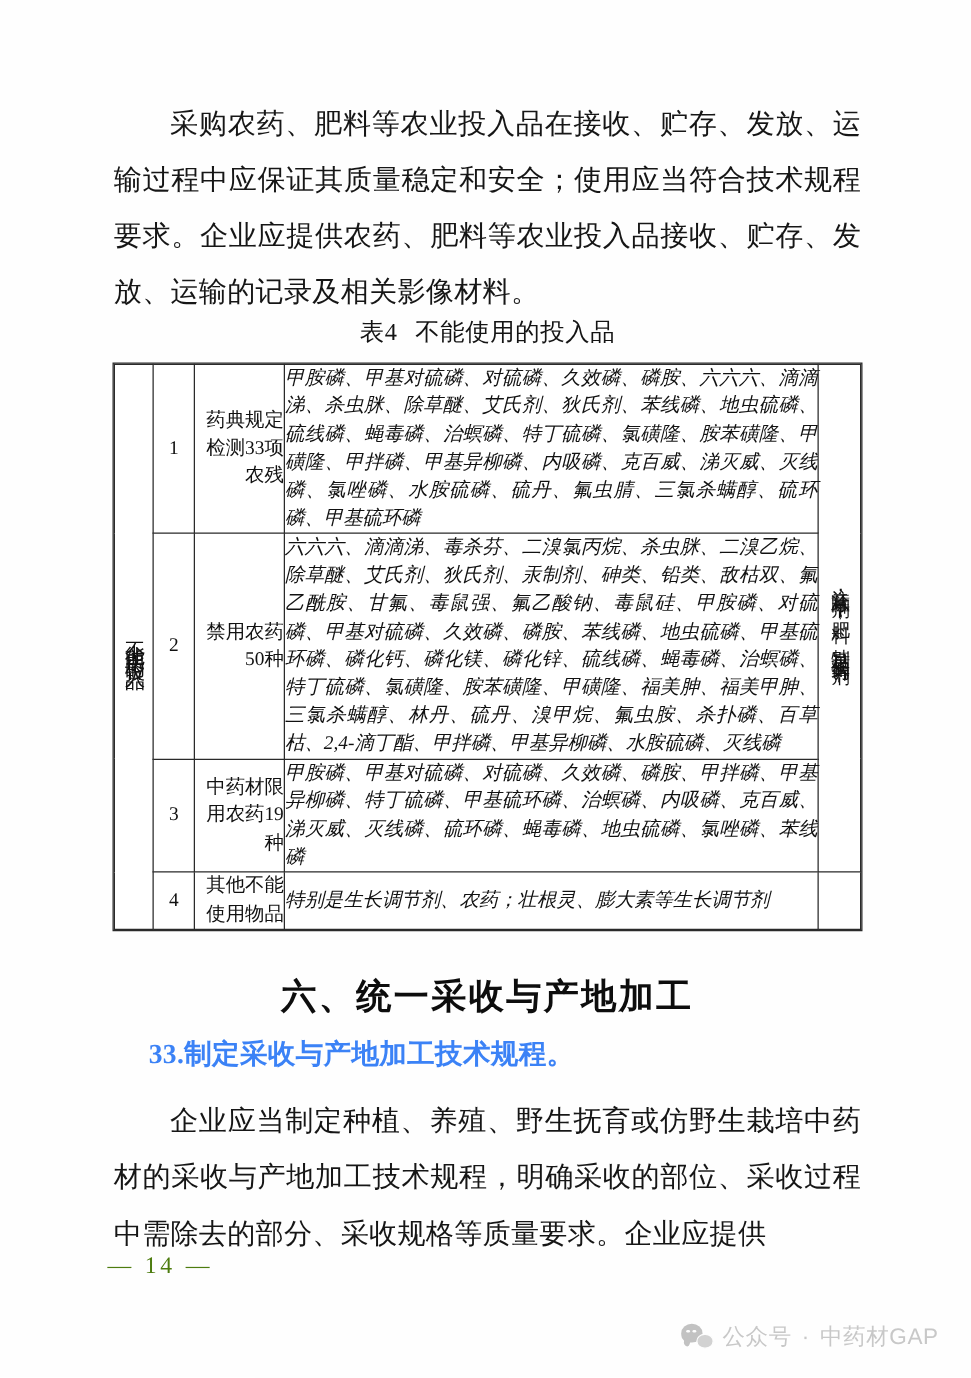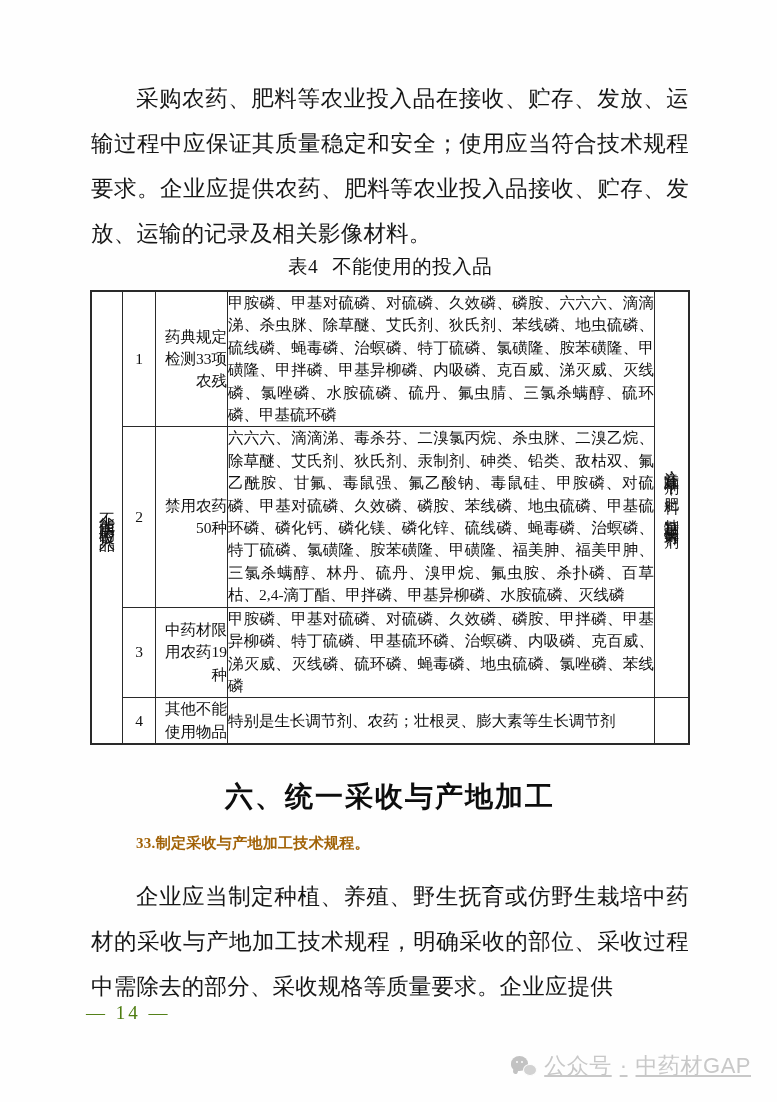--- a/index.html
+++ b/index.html
@@ -126,46 +126,47 @@
     line-height: 22px;
     padding: 2px 2px;
   }
   .items {
     text-align: justify;
     text-justify: inter-ideograph;
     padding: 3px 4px 3px 5px;
     font-size: 15.6px;
     line-height: 22.3px;
     vertical-align: top;
+    font-style: italic;
   }
   .items.mid { vertical-align: middle; }
 
   
   #section-heading {
     position: absolute;
     left: 91px;
     top: 778px;
     width: 598px;
     text-align: center;
     font-size: 28px;
     font-weight: bold;
     letter-spacing: 2px;
     color: #0d0d0d;
   }
 
   #clause-heading {
     position: absolute;
-    left: 136px;
+    left: 119px;
     top: 827px;
     width: 570px;
-    font-size: 15px;
+    font-size: 22px;
     font-weight: bold;
     line-height: 32px;
     letter-spacing: 0.3px;
-    color: #a16207;
+    color: #3b82f6;
   }
 
   #para-body {
     left: 91px;
     top: 874px;
     width: 598px;
     text-indent: 45px;
   }
 
   
@@ -181,24 +182,23 @@
 
   
   #footer-watermark {
     position: absolute;
     right: 26px;
     bottom: 21px;
     display: flex;
     align-items: center;
     gap: 7px;
     color: #c8c8c8;
-    font-size: 22px;
+    font-size: 18px;
     font-family: "Liberation Sans", sans-serif;
     letter-spacing: 0.5px;
-    text-decoration: underline;
   }
   #footer-watermark .wechat-glyph {
     position: relative;
     width: 26px;
     height: 20px;
     display: inline-block;
   }
   #footer-watermark .wechat-glyph .b1 {
     position: absolute;
     left: 0; top: 0;

